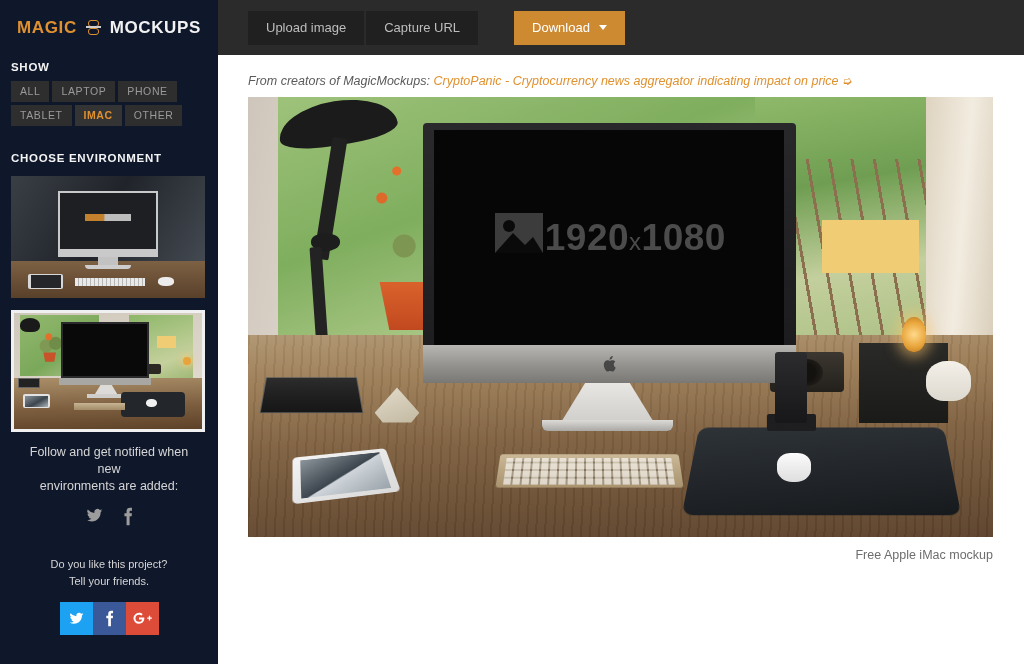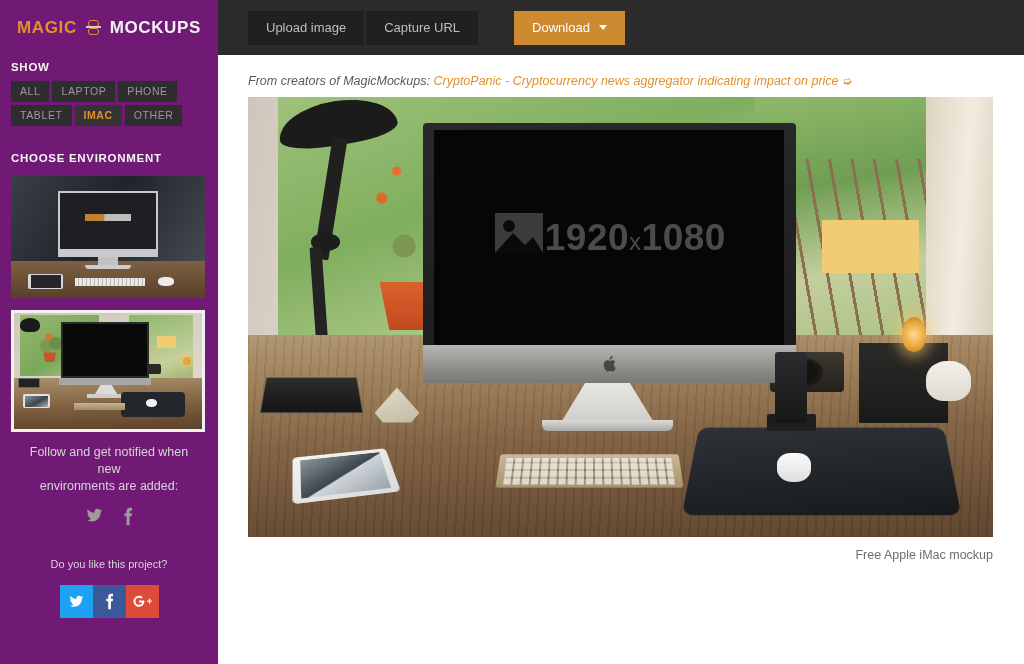--- a/index.html
+++ b/index.html
@@ -7,21 +7,21 @@
     width: 1024px; height: 664px;
     background: #ffffff;
     font-family: "Liberation Sans", sans-serif;
     overflow: hidden;
   }
   .app { position: relative; width: 1024px; height: 664px; display: flex; }
 
   
   .sidebar {
     width: 218px; height: 664px; flex: 0 0 218px;
-    background: #701a75;
+    background: #0f172a;
     position: relative;
     z-index: 3;
     overflow: hidden;
   }
   .logo-wrap {
     height: 55px; display: flex; align-items: center; justify-content: center;
     gap: 9px;
   }
   .logo-magic { color: #e0912f; font-size: 17px; font-weight: bold; letter-spacing: 0.6px; }
   .logo-mockups { color: #f2f2f2; font-size: 17px; font-weight: bold; letter-spacing: 0.6px; }
@@ -372,20 +372,21 @@
         </span>
         <span>
           <svg width="12" height="19" viewBox="0 0 12 24">
               <path d="M11 8H8V6c0-.9.2-1.4 1.5-1.4H11V1.1C10.6 1 9.6 1 8.4 1 5.9 1 4.2 2.5 4.2 5.3V8H1.5v3.8h2.7V23H8V11.8h2.6L11 8z"></path>
             </svg>
         </span>
       </div>
 
       <div class="like-text">
         <div>Do you like this project?</div>
+        <div>Tell your friends.</div>
       </div>
       <div class="share-row">
         <span class="share-btn" style="background:#1DA1F2">
           <svg width="17" height="15" viewBox="0 0 24 24">
               <path d="M23 4.9a9 9 0 0 1-2.6.7 4.5 4.5 0 0 0 2-2.5 9 9 0 0 1-2.9 1.1 4.5 4.5 0 0 0-7.7 4.1A12.8 12.8 0 0 1 2.5 3.6a4.5 4.5 0 0 0 1.4 6 4.4 4.4 0 0 1-2-.6 4.5 4.5 0 0 0 3.6 4.4 4.5 4.5 0 0 1-2 .1 4.5 4.5 0 0 0 4.2 3.1A9 9 0 0 1 1 18.5a12.7 12.7 0 0 0 6.9 2c8.3 0 12.8-6.9 12.8-12.8v-.6A9 9 0 0 0 23 4.9z"></path>
             </svg>
         </span>
         <span class="share-btn" style="background:#3B5998">
           <svg width="11" height="17" viewBox="0 0 12 24">
               <path d="M11 8H8V6c0-.9.2-1.4 1.5-1.4H11V1.1C10.6 1 9.6 1 8.4 1 5.9 1 4.2 2.5 4.2 5.3V8H1.5v3.8h2.7V23H8V11.8h2.6L11 8z"></path>

